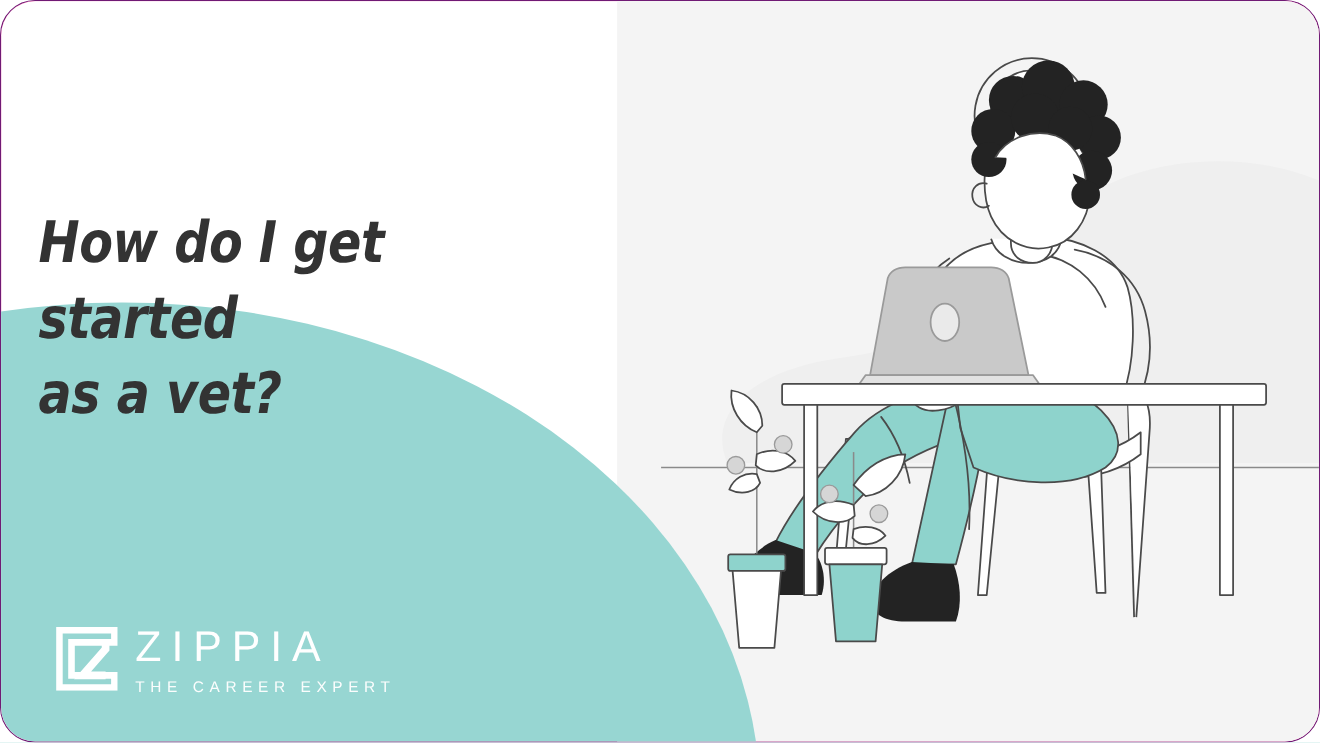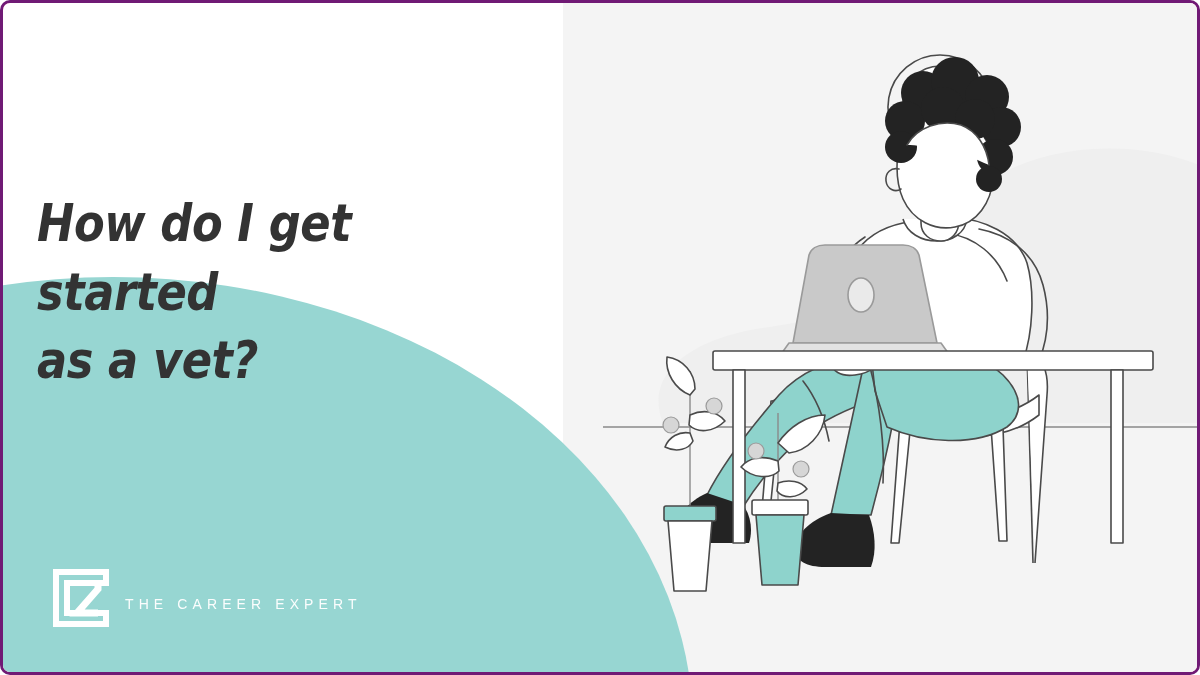--- a/index.html
+++ b/index.html
@@ -15,22 +15,22 @@
     font-family: "Liberation Sans", sans-serif;
   }
 
   
   .card {
     position: relative;
     width: 1200px;
     height: 675px;
     box-sizing: border-box;
     background: #ec4899;
-    border: 3px solid #701a75;
-    border-radius: 10px;
+    border: 1px solid #701a75;
+    border-radius: 32px;
     overflow: hidden;
   }
 
   
   .bg-white {
     position: absolute;
     inset: 0;
     background: #ffffff;
   }
 
@@ -149,20 +149,21 @@
 as a vet?</div>
 
   <div class="logo">
     <svg class="logo-mark" viewBox="0 0 56 58" aria-hidden="true">
 
       <path d="M3 3 L53 3 L53 14 L14 14 L14 44 L53 44 L53 55 L3 55 Z" fill="none" stroke="#ffffff" stroke-width="6" stroke-linejoin="miter"></path>
 
       <path d="M45 11 L45 20 L24 44 L45 44" fill="none" stroke="#ffffff" stroke-width="7" stroke-linejoin="miter" stroke-linecap="butt"></path>
     </svg>
     <div class="logo-text">
+      <div class="logo-word">ZIPPIA</div>
       <div class="logo-tagline">THE CAREER EXPERT</div>
     </div>
   </div>
 
   <svg class="illustration" viewBox="0 0 600 600" aria-hidden="true">
 
     <defs>
       <style>
         .ln  { fill:none; stroke:#4a4a4a; stroke-width:1.6; stroke-linejoin:round; stroke-linecap:round; }
         .lnL { fill:none; stroke:#8a8a8a; stroke-width:1.4; }

